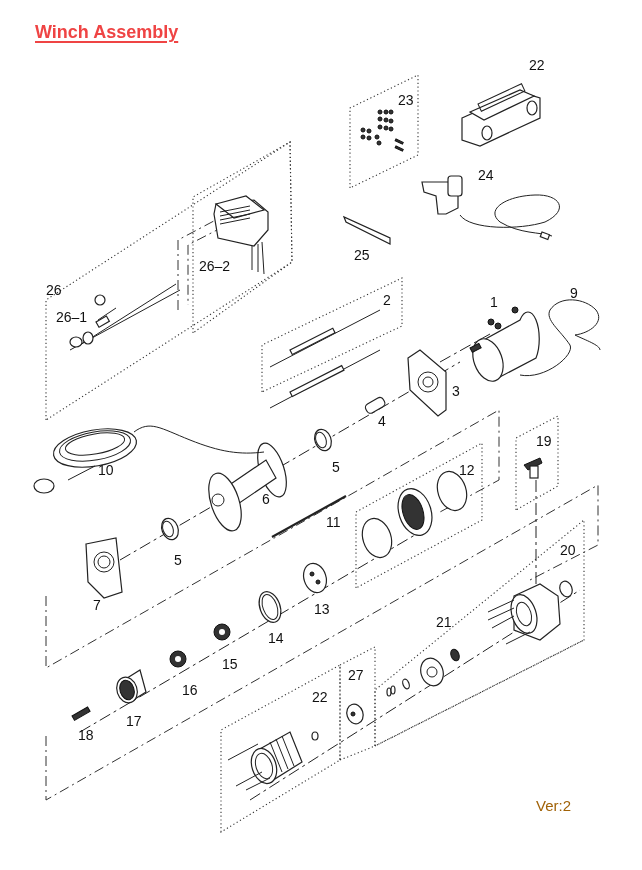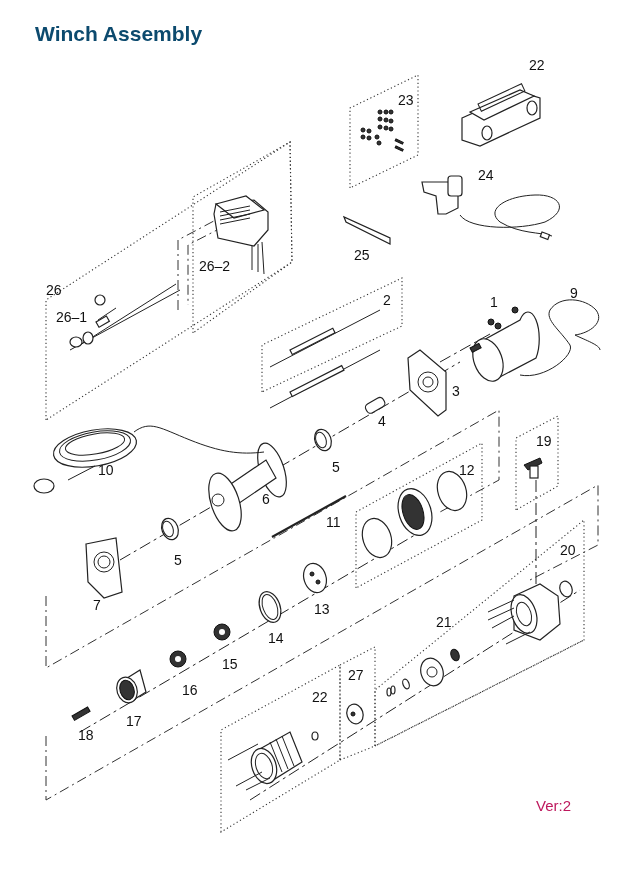--- a/index.html
+++ b/index.html
@@ -1,18 +1,18 @@
 <!DOCTYPE html>
 <html><head>
 <meta charset="utf-8">
 <style>
   html, body { margin: 0; padding: 0; background: #ffffff; }
   body { width: 642px; height: 870px; position: relative; overflow: hidden; font-family: "Liberation Sans", sans-serif; }
-  #title { position: absolute; left: 35px; top: 22px; font-size: 21px; font-weight: bold; text-decoration-thickness: 2px; text-underline-offset: 3px; color: #0c4a6e; margin: 0; }
-  #version { position: absolute; left: 536px; top: 797px; font-size: 15px; color: #be185d; }
+  #title { position: absolute; left: 35px; top: 22px; font-size: 18px; font-weight: bold; text-decoration: underline; text-decoration-thickness: 2px; text-underline-offset: 3px; color: #ef4444; margin: 0; }
+  #version { position: absolute; left: 536px; top: 797px; font-size: 15px; color: #a16207; }
   svg { position: absolute; left: 0; top: 0; }
   .lbl { font-family: "Liberation Sans", sans-serif; font-size: 14px; fill: #111; }
   .dot { fill: none; stroke: #333; stroke-width: 1.1; stroke-dasharray: 1.2 2.6; }
   .dash { fill: none; stroke: #333; stroke-width: 1; stroke-dasharray: 10 4 2 4; }
   .axis { fill: none; stroke: #222; stroke-width: 1; stroke-dasharray: 12 4 3 4; }
   .part { fill: #fff; stroke: #222; stroke-width: 1.2; }
   .dark { fill: #333; stroke: #111; stroke-width: 1; }
   .thin { fill: none; stroke: #222; stroke-width: 1; }
 </style>
 </head>

